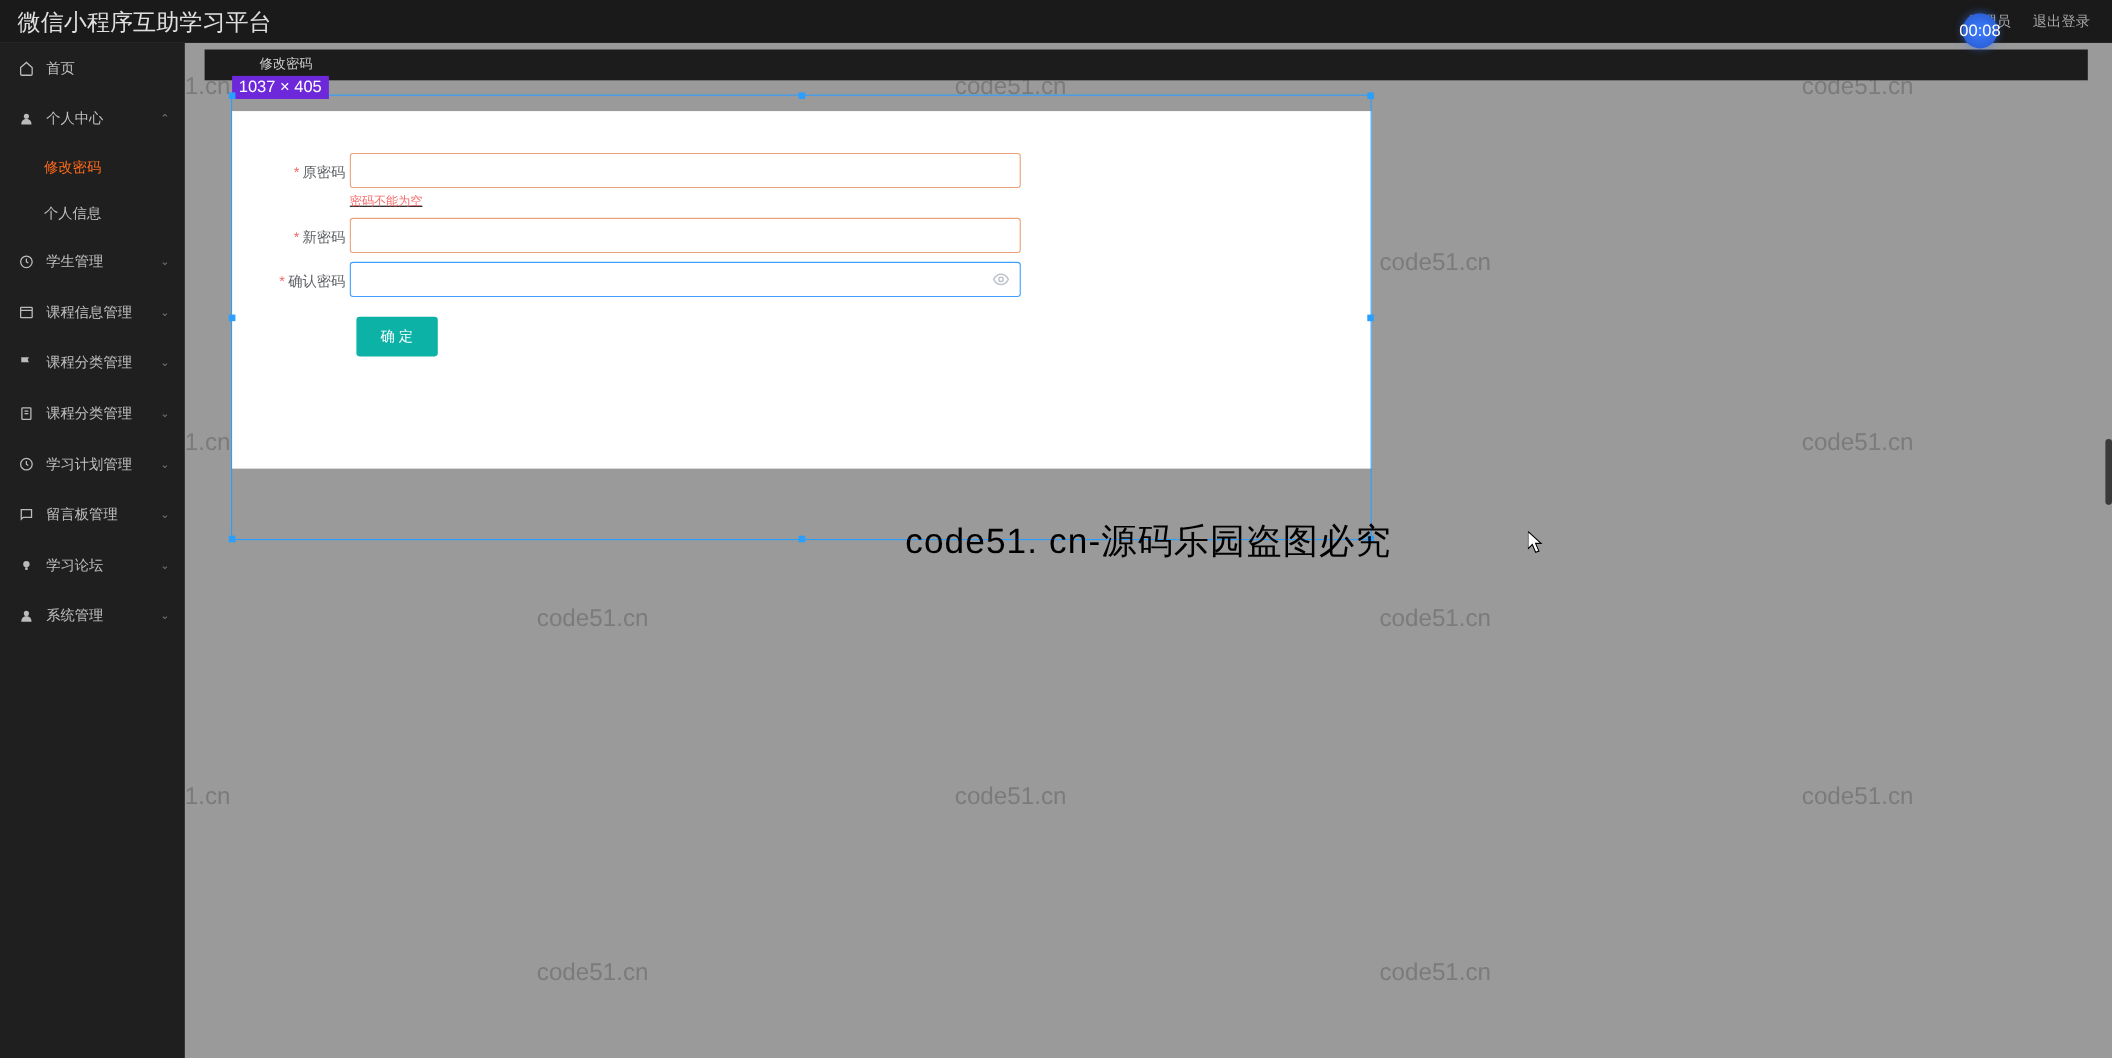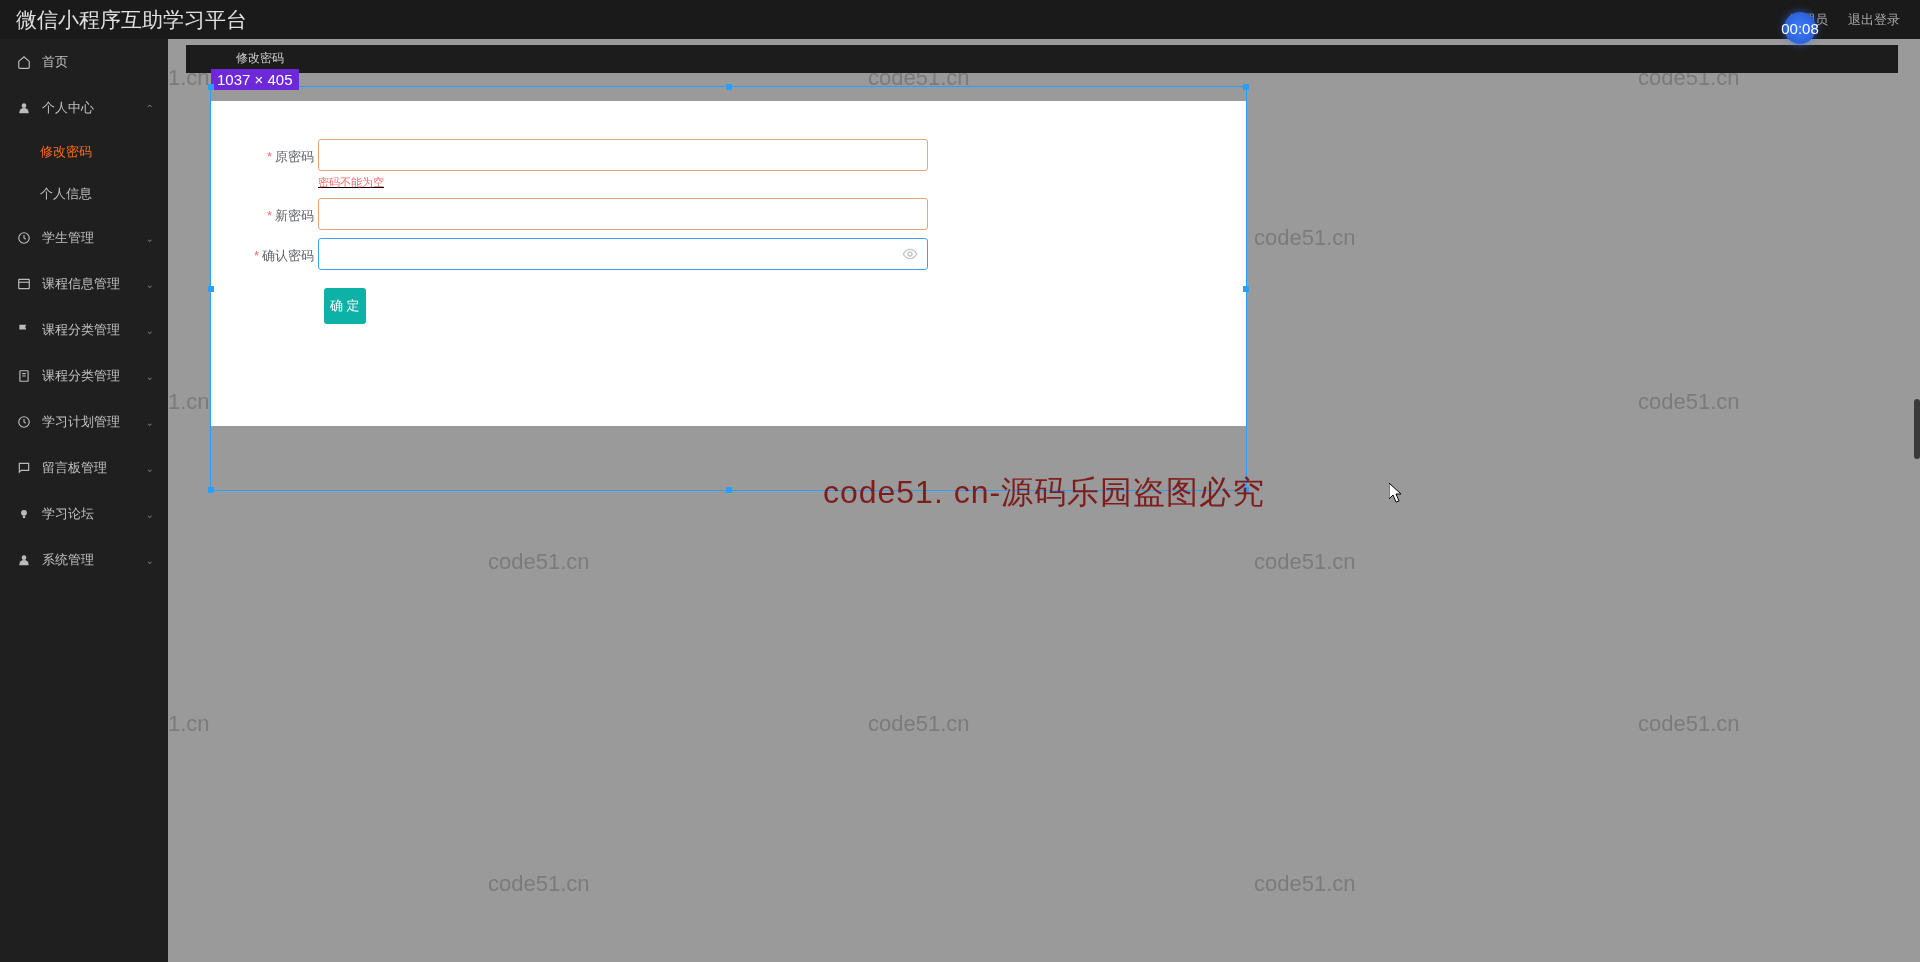--- a/index.html
+++ b/index.html
@@ -41,23 +41,23 @@
 .form-label { width: 84px; text-align: right; font-size: 13px; color: #606266; padding-top: 9px; }
 .form-label .req { color: #f56c6c; margin-right: 3px; }
 .form-field { margin-left: 4px; width: 610px; text-decoration: underline; }
 .form-input { width: 100%; height: 32px; border: 1px solid #dcb; border-radius: 3px; padding: 0 10px; font-size: 13px; outline: none; position: relative; }
 .form-input.error { border-color: #e9a279; }
 .form-input.focus { border-color: #409eff; }
 .form-err { color: #f56c6c; font-size: 11px; margin-top: 4px; }
 .input-wrap { position: relative; }
 .eye-icon { position: absolute; right: 10px; top: 50%; transform: translateY(-50%); color: #c0c4cc; font-size: 13px; }
 .submit-row { padding-left: 114px; margin-top: 18px; }
-.submit-btn { background: #0bb2a5; color: #fff; border: none; border-radius: 3px; padding: 9px 6px; font-size: 13px; cursor: pointer; }
-
-.center-watermark { position: absolute; top: 432px; left: 0; right: 0; text-align: center; color: #7f1d1d; font-size: 32px; font-weight: 500; z-index: 60; pointer-events: none; letter-spacing: 1px; }
+.submit-btn { background: #0bb2a5; color: #fff; border: none; border-radius: 3px; padding: 9px 22px; font-size: 13px; cursor: pointer; }
+
+.center-watermark { position: absolute; top: 432px; left: 0; right: 0; text-align: center; color: #000000; font-size: 32px; font-weight: 500; z-index: 60; pointer-events: none; letter-spacing: 1px; }
 
 .cursor-arrow { position: absolute; top: 444px; left: 1221px; z-index: 80; pointer-events: none; }
 
 .zoom-panel { position: absolute; top: 468px; left: 1228px; width: 116px; z-index: 70; background: #000; }
 .zoom-img { width: 116px; height: 84px; background: #eceff3; position: relative; }
 .zoom-cross-v { position: absolute; left: 58px; top: 0; bottom: 0; width: 2px; background: #2b9fff; }
 .zoom-cross-h { position: absolute; top: 42px; left: 0; right: 0; height: 2px; background: #2b9fff; }
 .zoom-info { background: #000; color: #e0e0e0; font-size: 10px; padding: 3px 5px; line-height: 1.4; }
 
 .timer-badge { position: absolute; top: 12px; right: 104px; width: 32px; height: 32px; border-radius: 50%; background: radial-gradient(circle,#3d7cff 0%, #2456c9 100%); color: #fff; font-size: 15px; display: flex; align-items: center; justify-content: center; z-index: 200; box-shadow: 0 0 8px rgba(60,120,255,0.6); }

